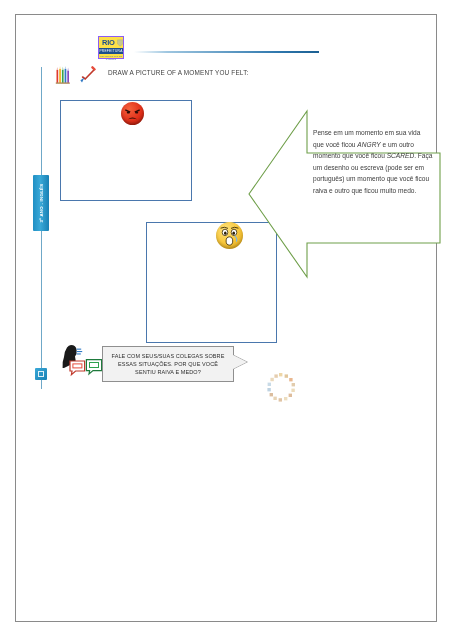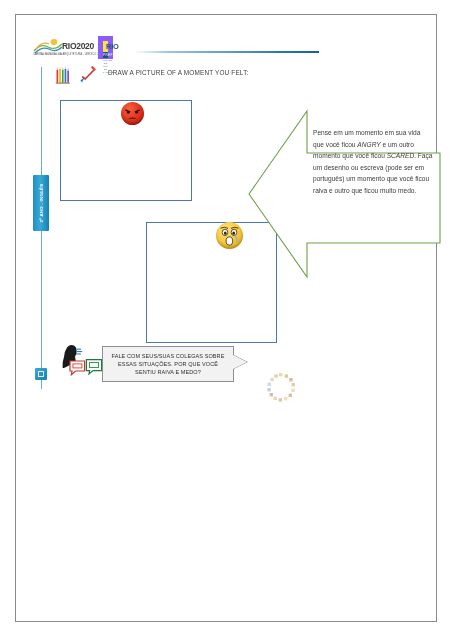--- a/index.html
+++ b/index.html
@@ -57,23 +57,23 @@
     position: absolute;
     left: 0; top: 16px;
     font-size: 2.6px;
     color: #555;
     letter-spacing: 0.1px;
     white-space: nowrap;
   }
   .logo-prefeitura {
     position: absolute;
     left: 82px; top: 21px;
-    width: 15px; height: 23px;
+    width: 26px; height: 23px;
     background: #fde047;
-    border: 5px solid #8b5cf6;
+    border: 1px solid #8b5cf6;
     box-sizing: border-box;
   }
   .logo-prefeitura .top {
     position: absolute;
     left: 0; top: 0;
     width: 100%; height: 11px;
     display: flex;
     align-items: center;
     padding-left: 3px;
     box-sizing: border-box;
@@ -283,31 +283,20 @@
     opacity: .75;
   }
 </style>
 </head>
 <body>
 
 <div id="page-sheet">
 
   <div id="header-zone">
 
-    <div class="logo-rio2020">
-      <svg class="glyph" viewBox="0 0 30 19">
-        <path d="M1 14 Q8 6 15 10 Q22 14 29 7" fill="none" stroke="#7fae3a" stroke-width="1.2"></path>
-        <path d="M2 16 Q9 9 16 12 Q23 16 29 10" fill="none" stroke="#2f8fc4" stroke-width="1.2"></path>
-        <path d="M3 12 Q9 4 16 7" fill="none" stroke="#e8a63b" stroke-width="1.1"></path>
-        <ellipse cx="21" cy="5" rx="3.4" ry="3" fill="#f2c233"></ellipse>
-        <path d="M1 17 L29 17" stroke="#999" stroke-width="0.5"></path>
-      </svg>
-      <div class="lbl">RIO2020</div>
-      <div class="sub">CAPITAL MUNDIAL DA ARQUITETURA - UNESCO 2020</div>
-    </div>
 
     <div class="logo-prefeitura">
       <div class="top">
         <span class="rio">RIO</span>
         <svg class="crest" viewBox="0 0 7 8">
           <path d="M0.5 0.5 H6.5 V5 L3.5 7.5 L0.5 5 Z" fill="#9ab4cc" stroke="#5b7fa6" stroke-width="0.4"></path>
         </svg>
       </div>
       <div class="band">
         <span>PREFEITURA</span>

